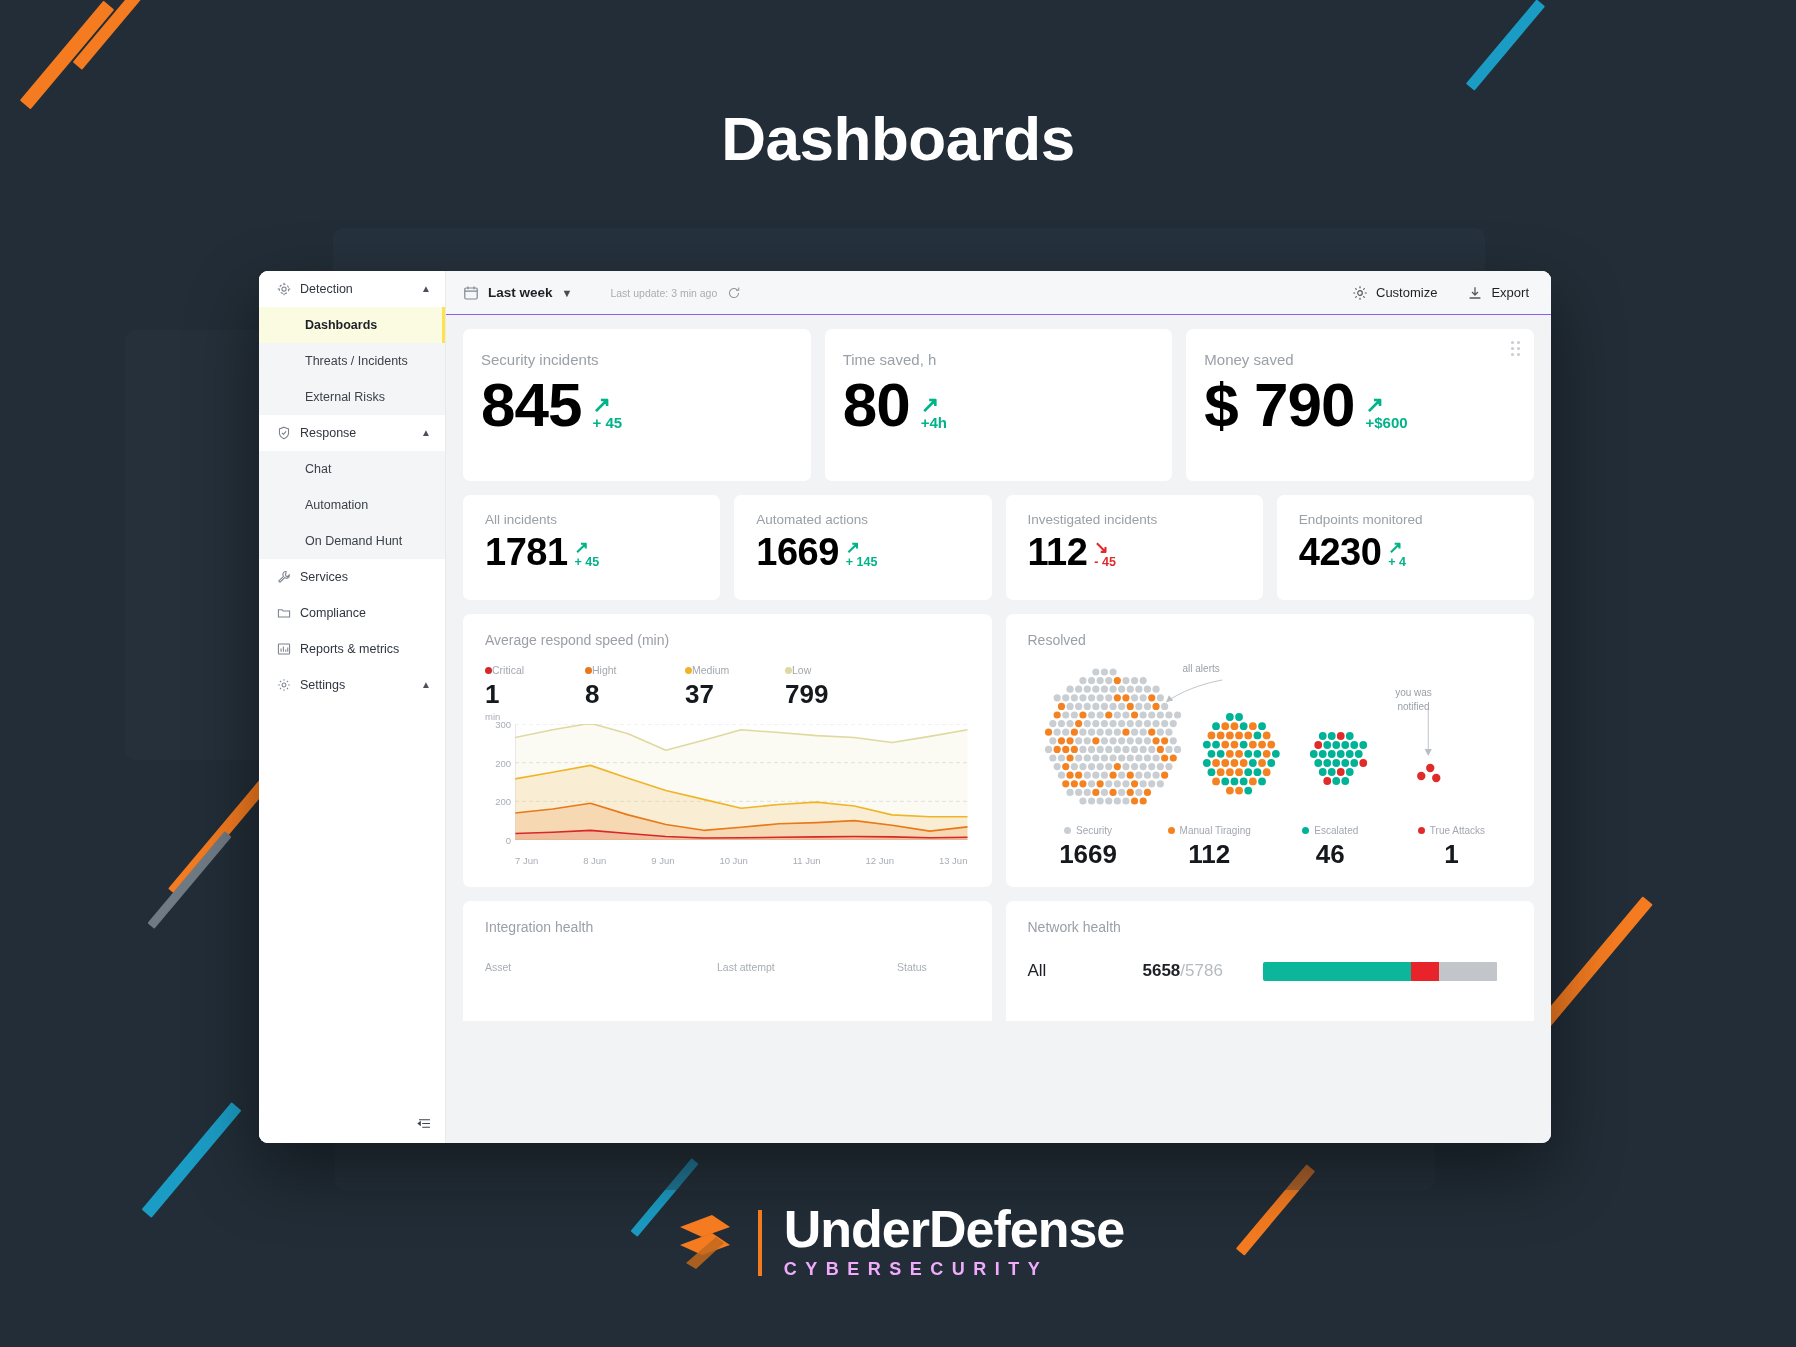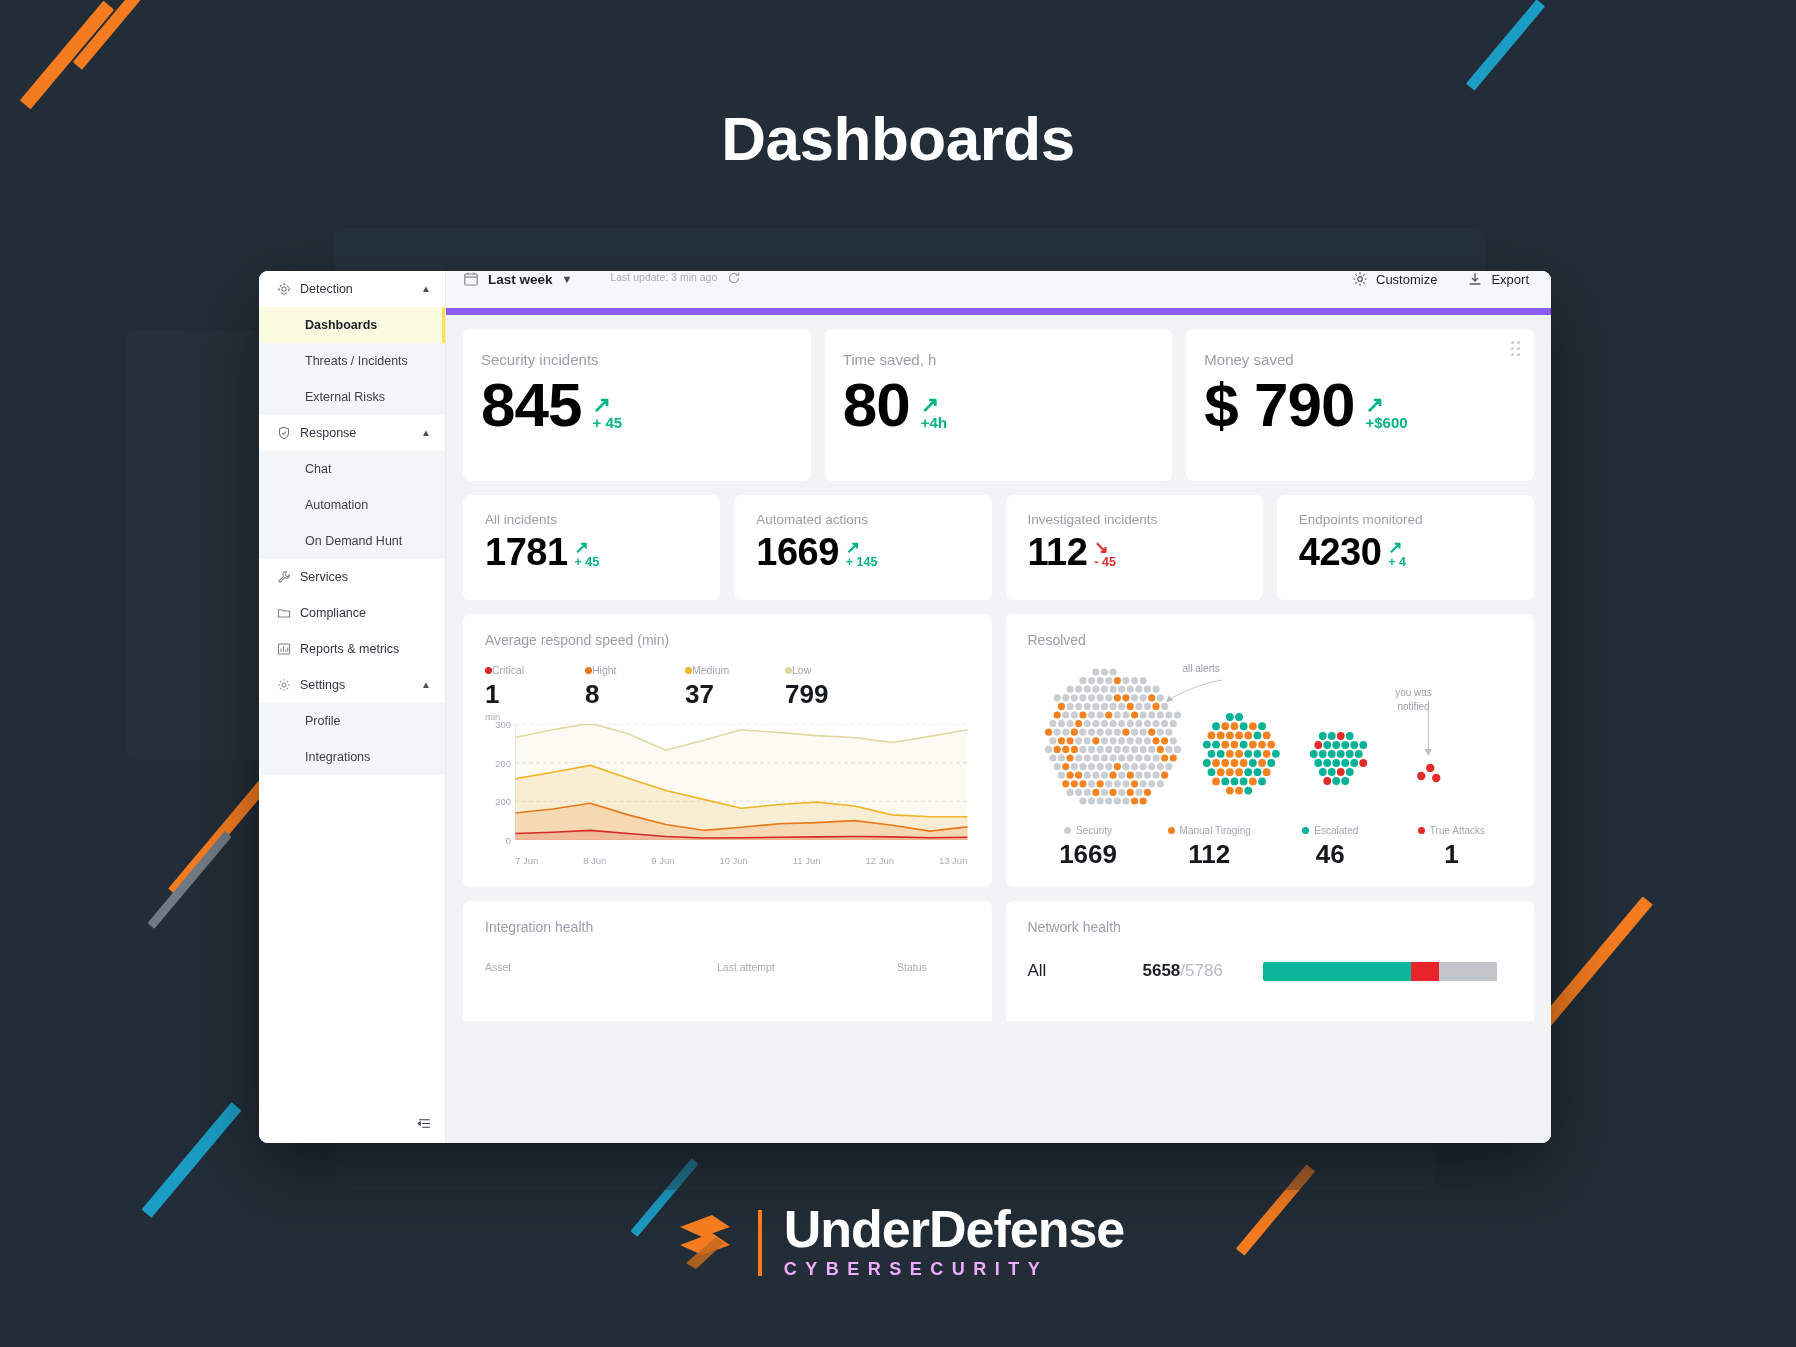--- a/index.html
+++ b/index.html
@@ -88,23 +88,23 @@
   }
 
   
   .main {
     flex: 1; background: #f1f3f5;
     display: flex; flex-direction: column;
     overflow: hidden;
   }
   .toolbar {
     height: 44px; background: #f6f7f8;
-    display: flex; align-items: flex-start;
+    display: flex; align-items: center;
     padding: 0 22px 0 17px;
-    border-bottom: 7px solid #8b5cf6;
+    border-bottom: 1px solid #8b5cf6;
     flex: 0 0 44px;
   }
   .tb-left { display: flex; align-items: center; gap: 9px; }
   .tb-range { font-size: 13.5px; font-weight: bold; color: #1d2127; }
   .tb-chev { color: #444c55; font-size: 11px; }
   .tb-update { font-size: 10.5px; color: #a8aeb5; margin-left: 38px; }
   .tb-refresh { margin-left: 10px; color: #8e959d; display: flex; align-items: center; }
   .tb-right { margin-left: auto; display: flex; align-items: center; gap: 30px; }
   .tb-btn { display: flex; align-items: center; gap: 8px; font-size: 13px; color: #1d2127; cursor: pointer; }
   .tb-btn .ico { color: #53595f; display: flex; }
@@ -291,28 +291,20 @@
     <div class="nav-group">
       <div class="nav-parent">
         <span class="ico">
           <svg width="14" height="14" viewBox="0 0 16 16" fill="none" stroke="currentColor" stroke-width="1.2">
             <circle cx="8" cy="8" r="2.2"></circle>
             <path d="M8 1.4v1.8M8 12.8v1.8M1.4 8h1.8M12.8 8h1.8M3.4 3.4l1.3 1.3M11.3 11.3l1.3 1.3M12.6 3.4l-1.3 1.3M4.7 11.3l-1.3 1.3"></path>
           </svg>
         </span>
         <span class="label">Settings</span>
         <span class="chev">▲</span>
-      </div>
-      <div class="nav-children">
-        <div class="nav-child">
-          <span>Profile</span>
-        </div>
-        <div class="nav-child">
-          <span>Integrations</span>
-        </div>
       </div>
     </div>
 
     <div class="sidebar-spacer"></div>
     <div class="sidebar-foot">
       <span style="color:#5b6views;">
         <svg width="15" height="15" viewBox="0 0 16 16" fill="none" stroke="#3c434b" stroke-width="1.3">
           <path d="M2.2 4h11.6M5.6 8h8.2M5.6 12h8.2"></path>
             <path d="M3.4 6.4L1.4 8l2 1.6z" fill="#3c434b"></path>
         </svg>

